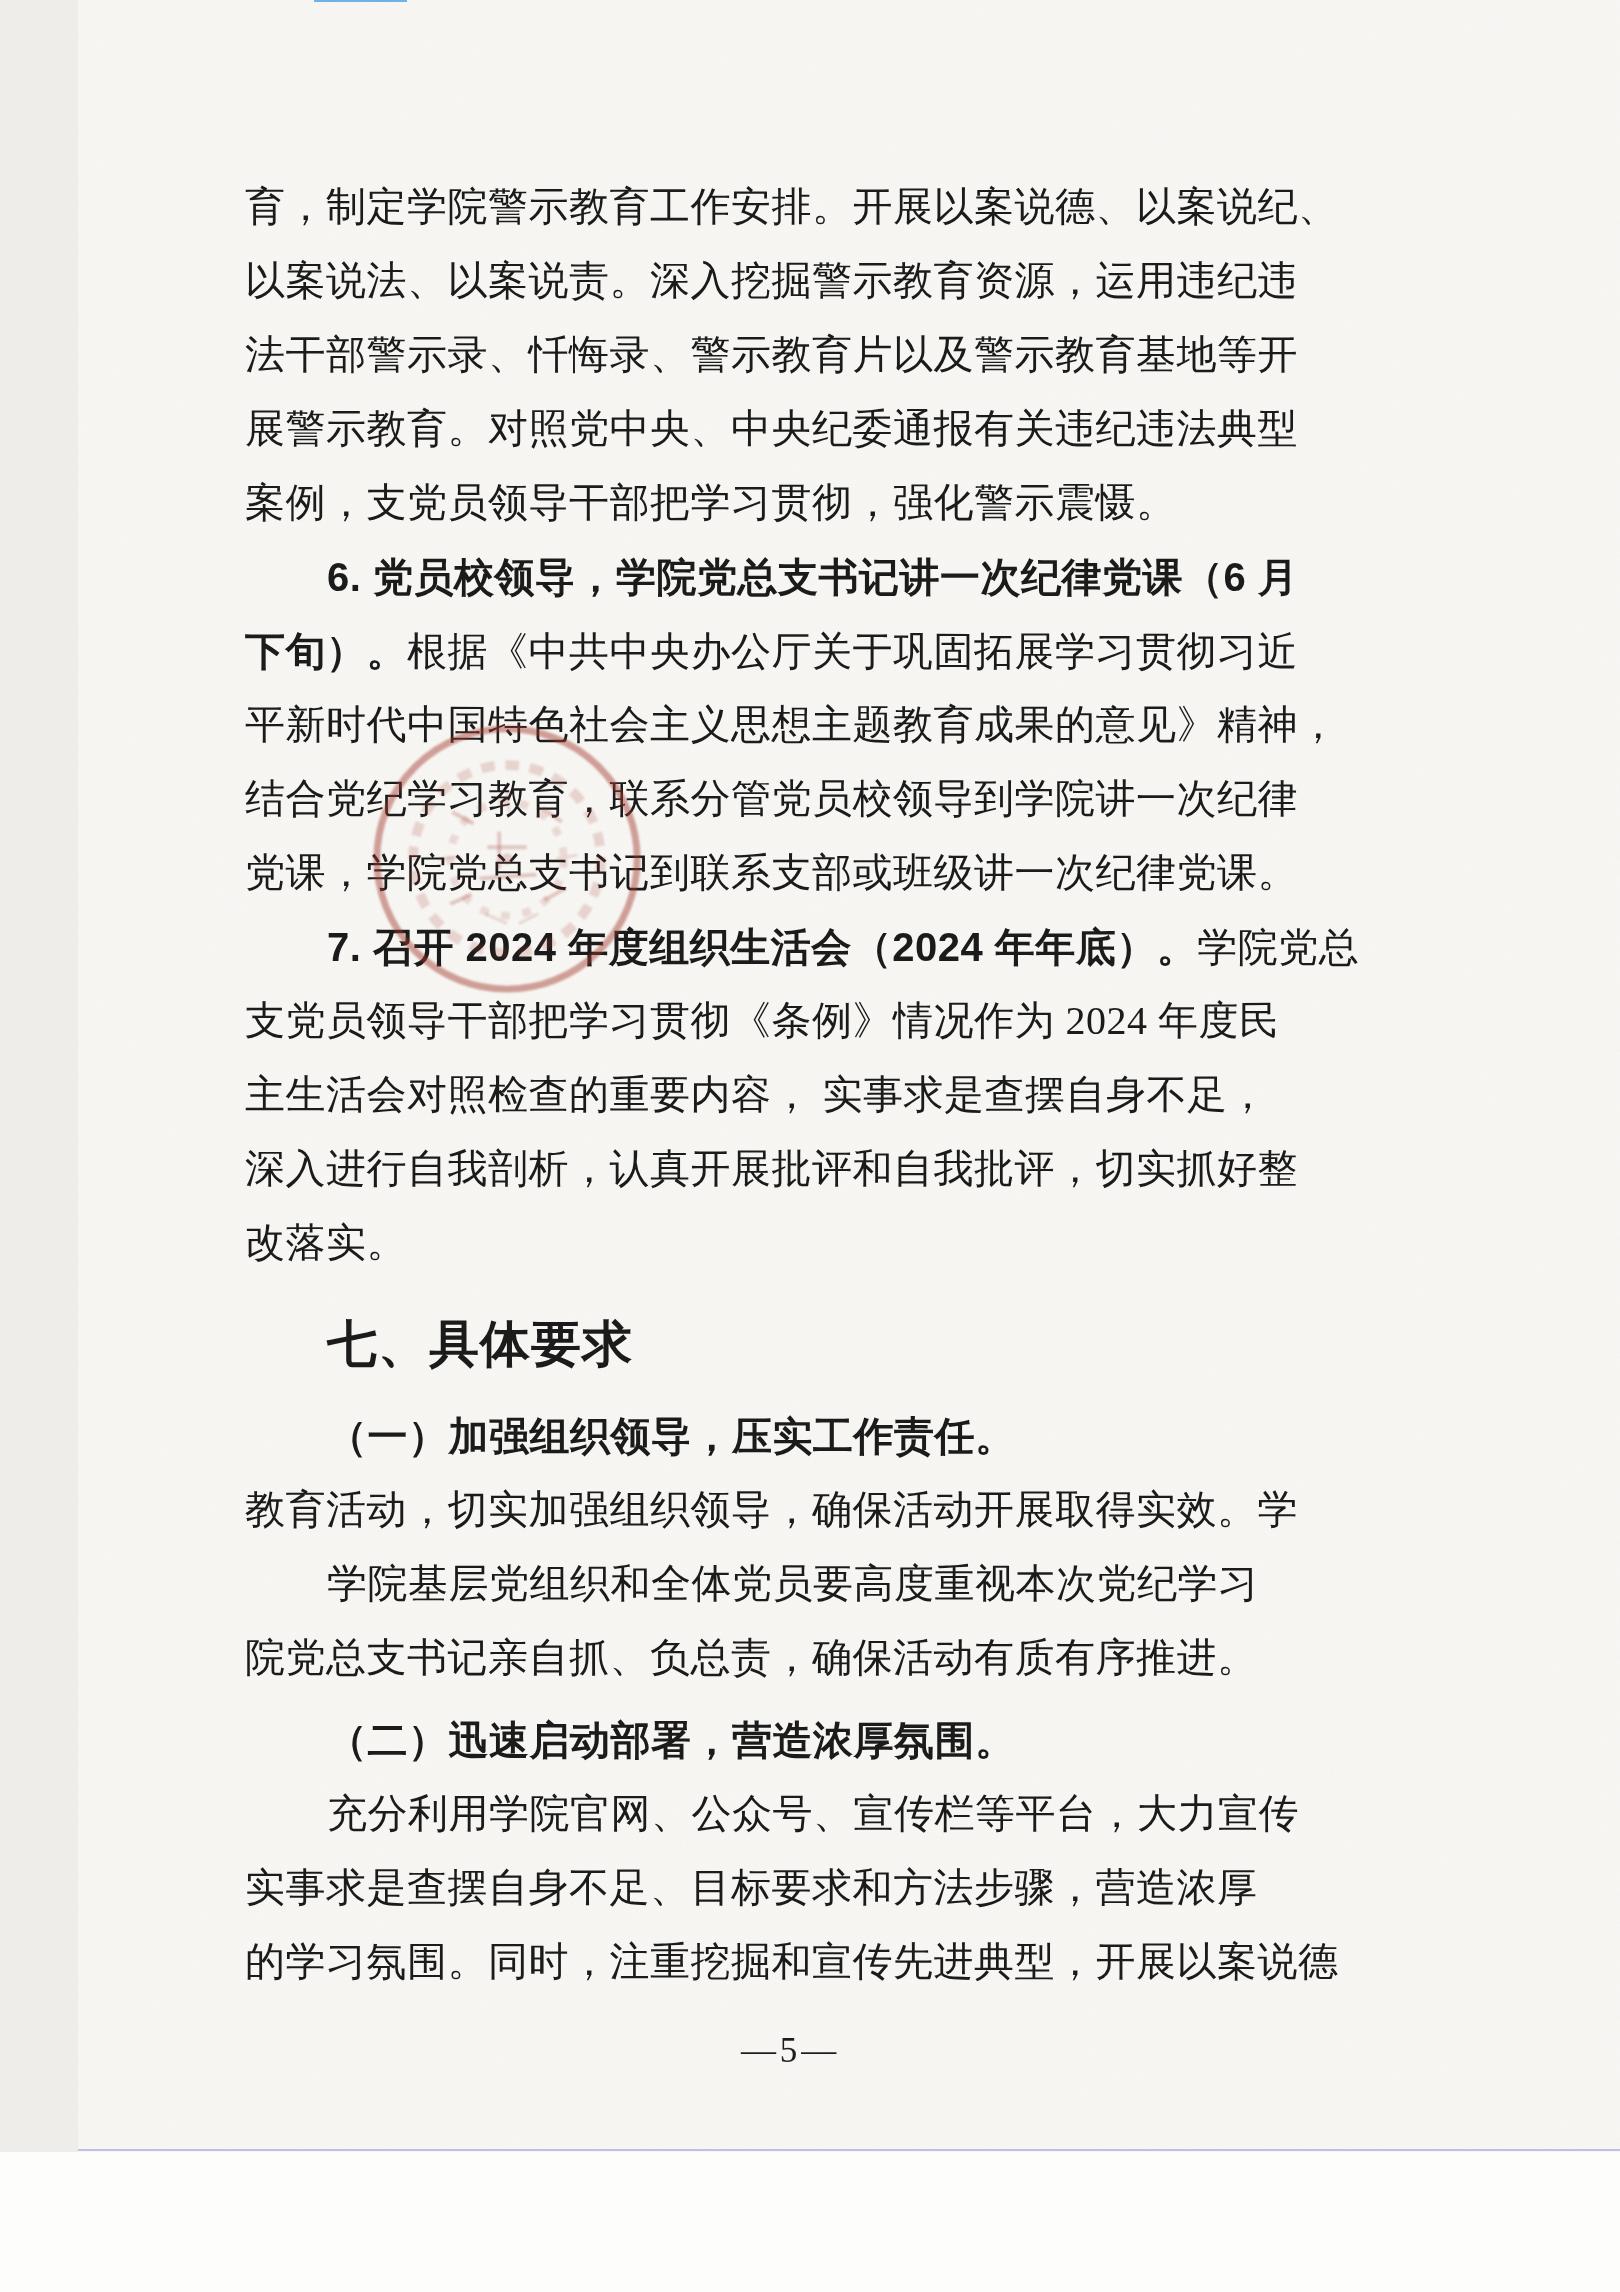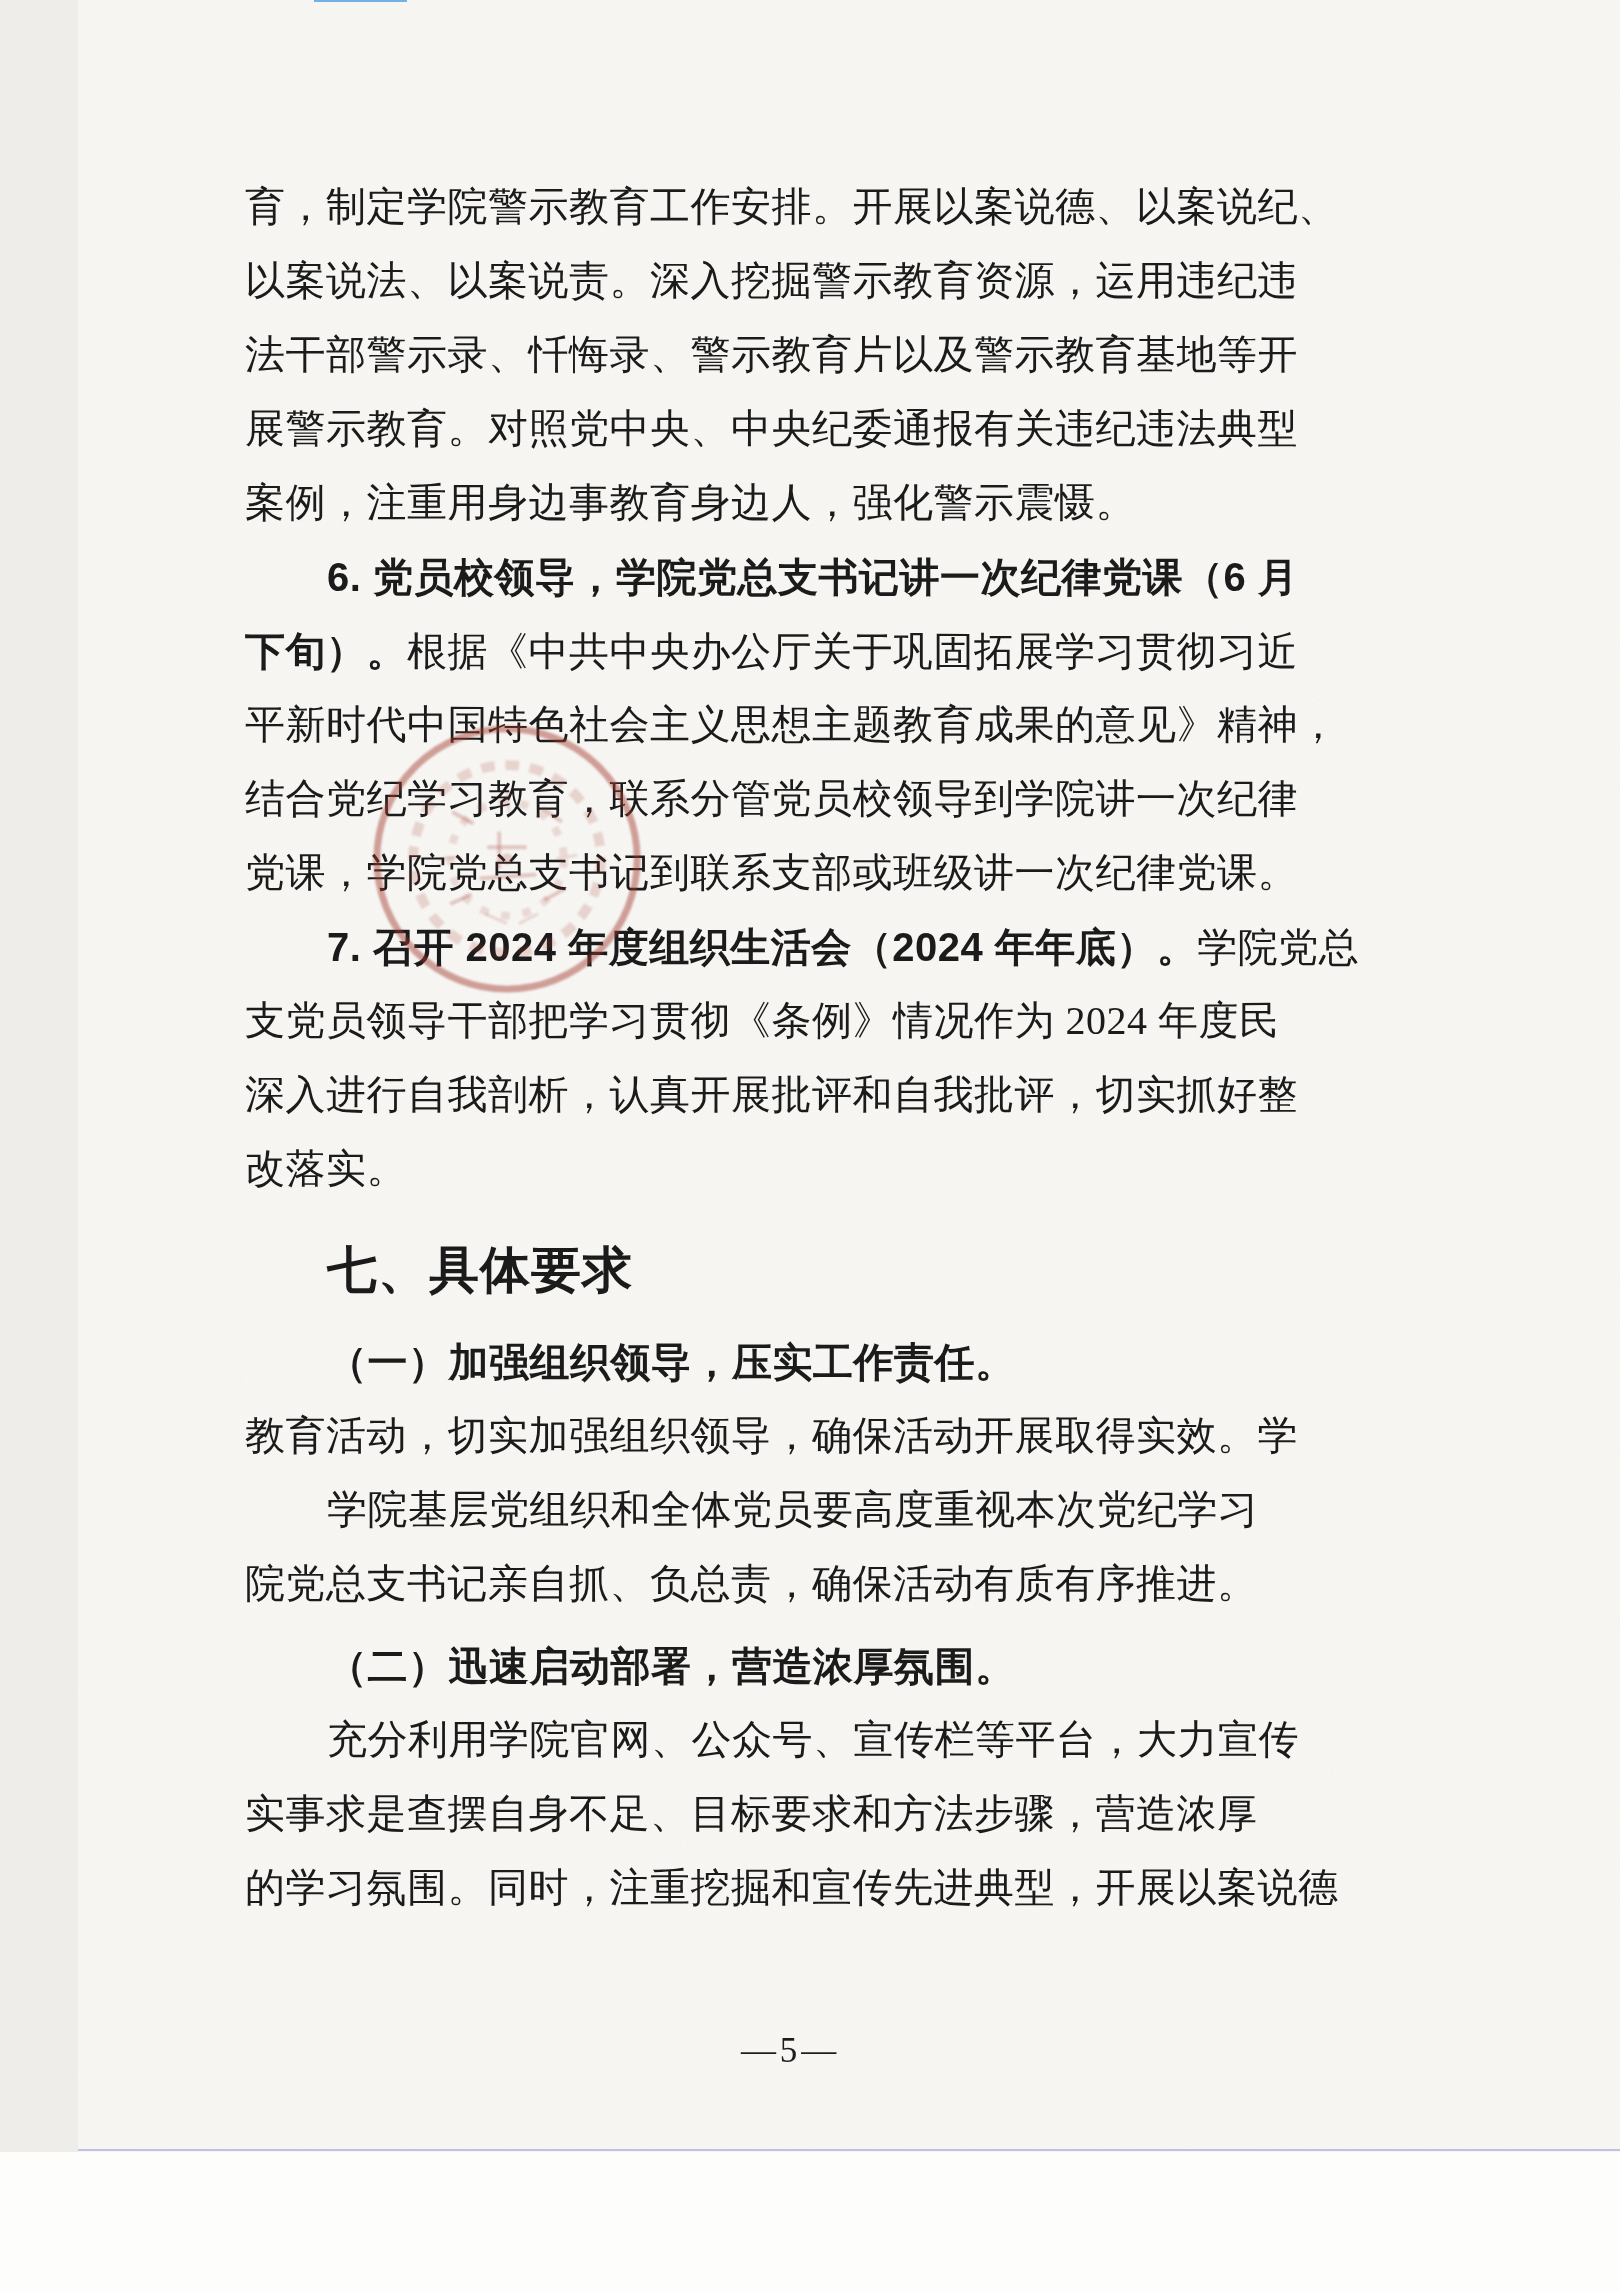--- a/index.html
+++ b/index.html
@@ -89,32 +89,33 @@
   </svg>
 
   <div class="top-scan-artifact"></div>
 
   <div class="text-col">
       <div class="block body">
         <div class="line"><span>育，制定学院警示教育工作安排。开展以案说德、以案说纪、</span></div>
         <div class="line"><span>以案说法、以案说责。深入挖掘警示教育资源，运用违纪违</span></div>
         <div class="line"><span>法干部警示录、忏悔录、警示教育片以及警示教育基地等开</span></div>
         <div class="line"><span>展警示教育。对照党中央、中央纪委通报有关违纪违法典型</span></div>
-        <div class="line"><span>案例，注重用身边事教育身边人，强化警示震慑。</span></div>
+        <div class="line"><span>案例，支党员领导干部把学习贯彻，强化警示震慑。</span></div>
       </div>
       <div class="block body">
         <div class="line indent"><span class="b">6. 党员校领导，学院党总支书记讲一次纪律党课（6 月</span></div>
         <div class="line"><span class="b">下旬）。</span><span>根据《中共中央办公厅关于巩固拓展学习贯彻习近</span></div>
         <div class="line"><span>平新时代中国特色社会主义思想主题教育成果的意见》精神，</span></div>
         <div class="line"><span>结合党纪学习教育，联系分管党员校领导到学院讲一次纪律</span></div>
         <div class="line"><span>党课，学院党总支书记到联系支部或班级讲一次纪律党课。</span></div>
       </div>
       <div class="block body">
         <div class="line indent"><span class="b">7. 召开 2024 年度组织生活会（2024 年年底）。</span><span>学院党总</span></div>
         <div class="line"><span>支党员领导干部把学习贯彻《条例》情况作为 2024 年度民</span></div>
+        <div class="line"><span>主生活会对照检查的重要内容，  实事求是查摆自身不足，</span></div>
         <div class="line"><span>深入进行自我剖析，认真开展批评和自我批评，切实抓好整</span></div>
         <div class="line"><span>改落实。</span></div>
       </div>
       <div class="block heading">
         <div class="line indent"><span class="b">七、具体要求</span></div>
       </div>
       <div class="block subheading">
         <div class="line indent"><span class="b">（一）加强组织领导，压实工作责任。</span></div>
       </div>
       <div class="block body">

